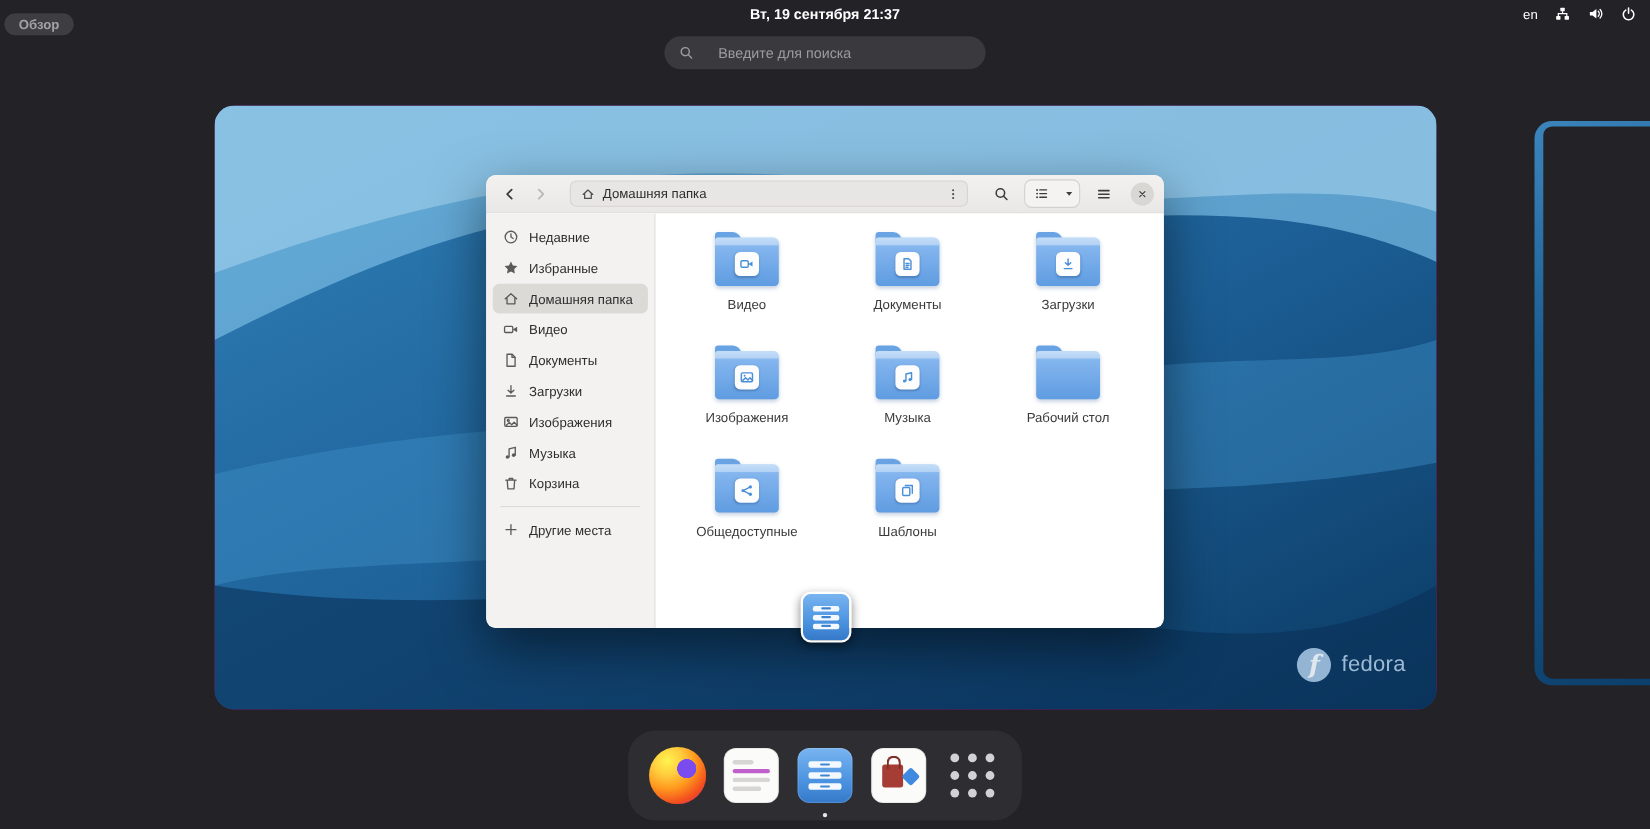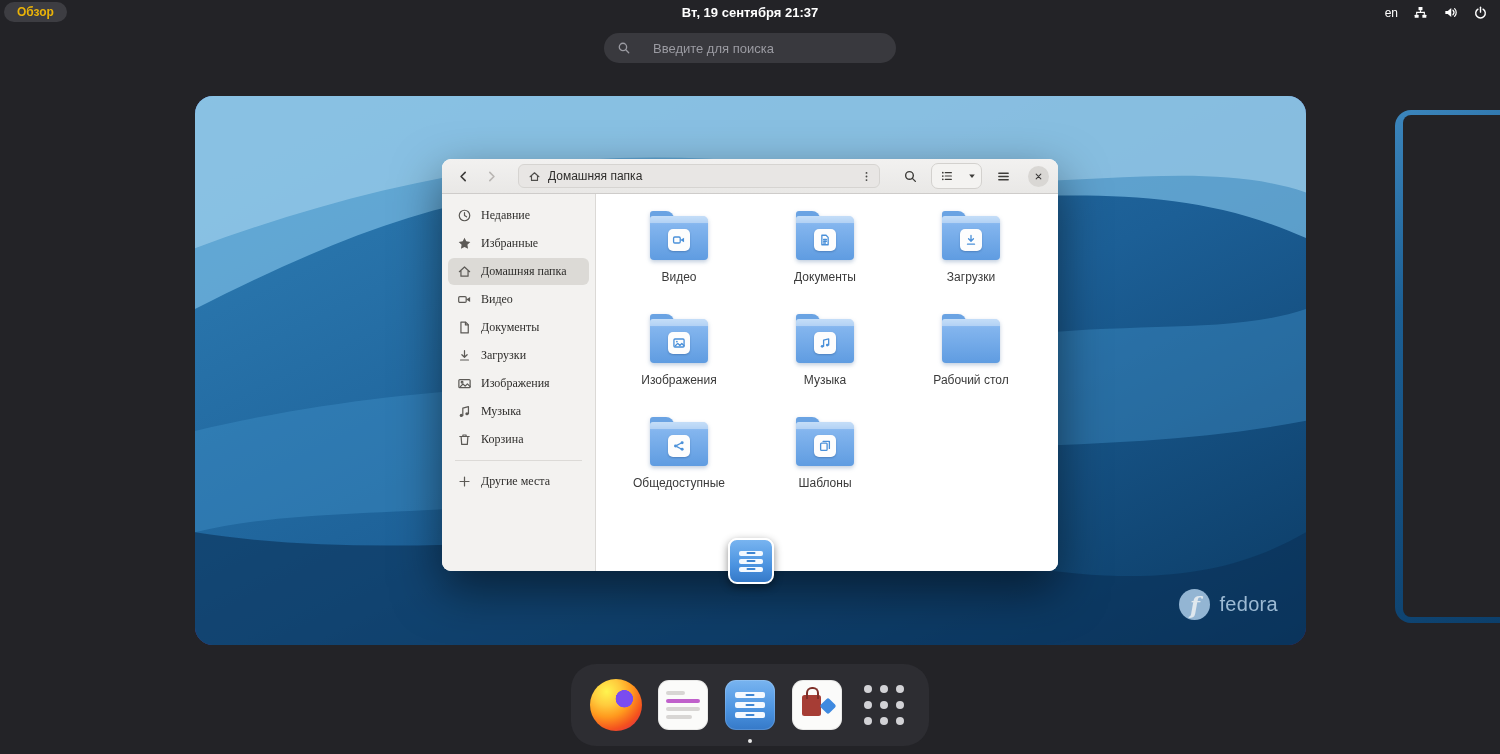--- a/index.html
+++ b/index.html
@@ -7,22 +7,22 @@
     width:1500px;height:754px;overflow:hidden;position:relative;
     background:#232327;
     font-family:"Liberation Sans","DejaVu Sans",sans-serif;
     -webkit-font-smoothing:antialiased;
   }
   button{border:none;background:none;padding:0;margin:0;font:inherit;cursor:default;}
 
   
   .topbar{position:absolute;left:0;top:0;width:100%;height:26px;}
   .overview-pill{
-    position:absolute;left:4px;top:2px;height:20px;line-height:20px;
-    padding:0 13px;border-radius:11px;background:#3d3d42;color:#eab308;
+    position:absolute;left:4px;top:12px;height:20px;line-height:20px;
+    padding:0 13px;border-radius:11px;background:#3d3d42;color:#a3a3a3;
     font-size:12px;font-weight:bold;
   }
   .clock{
     position:absolute;left:0;top:5px;width:100%;text-align:center;
     color:#fff;font-size:13px;font-weight:bold;pointer-events:none;
   }
   .status{
     position:absolute;right:12px;top:0;height:25px;
     display:flex;align-items:center;gap:15px;color:#fff;
   }
@@ -95,21 +95,21 @@
   .split svg{width:14px;height:14px;}
   .close-btn{
     width:21px;height:21px;border-radius:50%;background:#d9d7d4;
     display:flex;align-items:center;justify-content:center;margin-left:4px;
   }
   .close-btn svg{width:11px;height:11px;}
 
   .win-body{flex:1;display:flex;min-height:0;border-radius:0 0 9px 9px;overflow:hidden;}
   .sidebar{
     width:154px;min-width:154px;box-sizing:border-box;background:#f3f2f0;
-    border-right:1px solid #dbd9d6;padding:7px 0;font-family:Liberation Serif, serif;
+    border-right:1px solid #dbd9d6;padding:7px 0;
   }
   .side-item{
     height:27px;margin:1px 6px;padding:0 9px;border-radius:6px;
     display:flex;align-items:center;gap:9px;color:#2f2e2c;font-size:12px;
   }
   .side-item.selected{background:#dcdad6;}
   .side-item .s-ic{display:flex;align-items:center;}
   .side-item svg{width:15px;height:15px;fill:none;stroke:#5c5a56;stroke-width:1.3;stroke-linecap:round;stroke-linejoin:round;}
   .side-sep{height:1px;background:#dcdad7;margin:7px 13px;}
 

